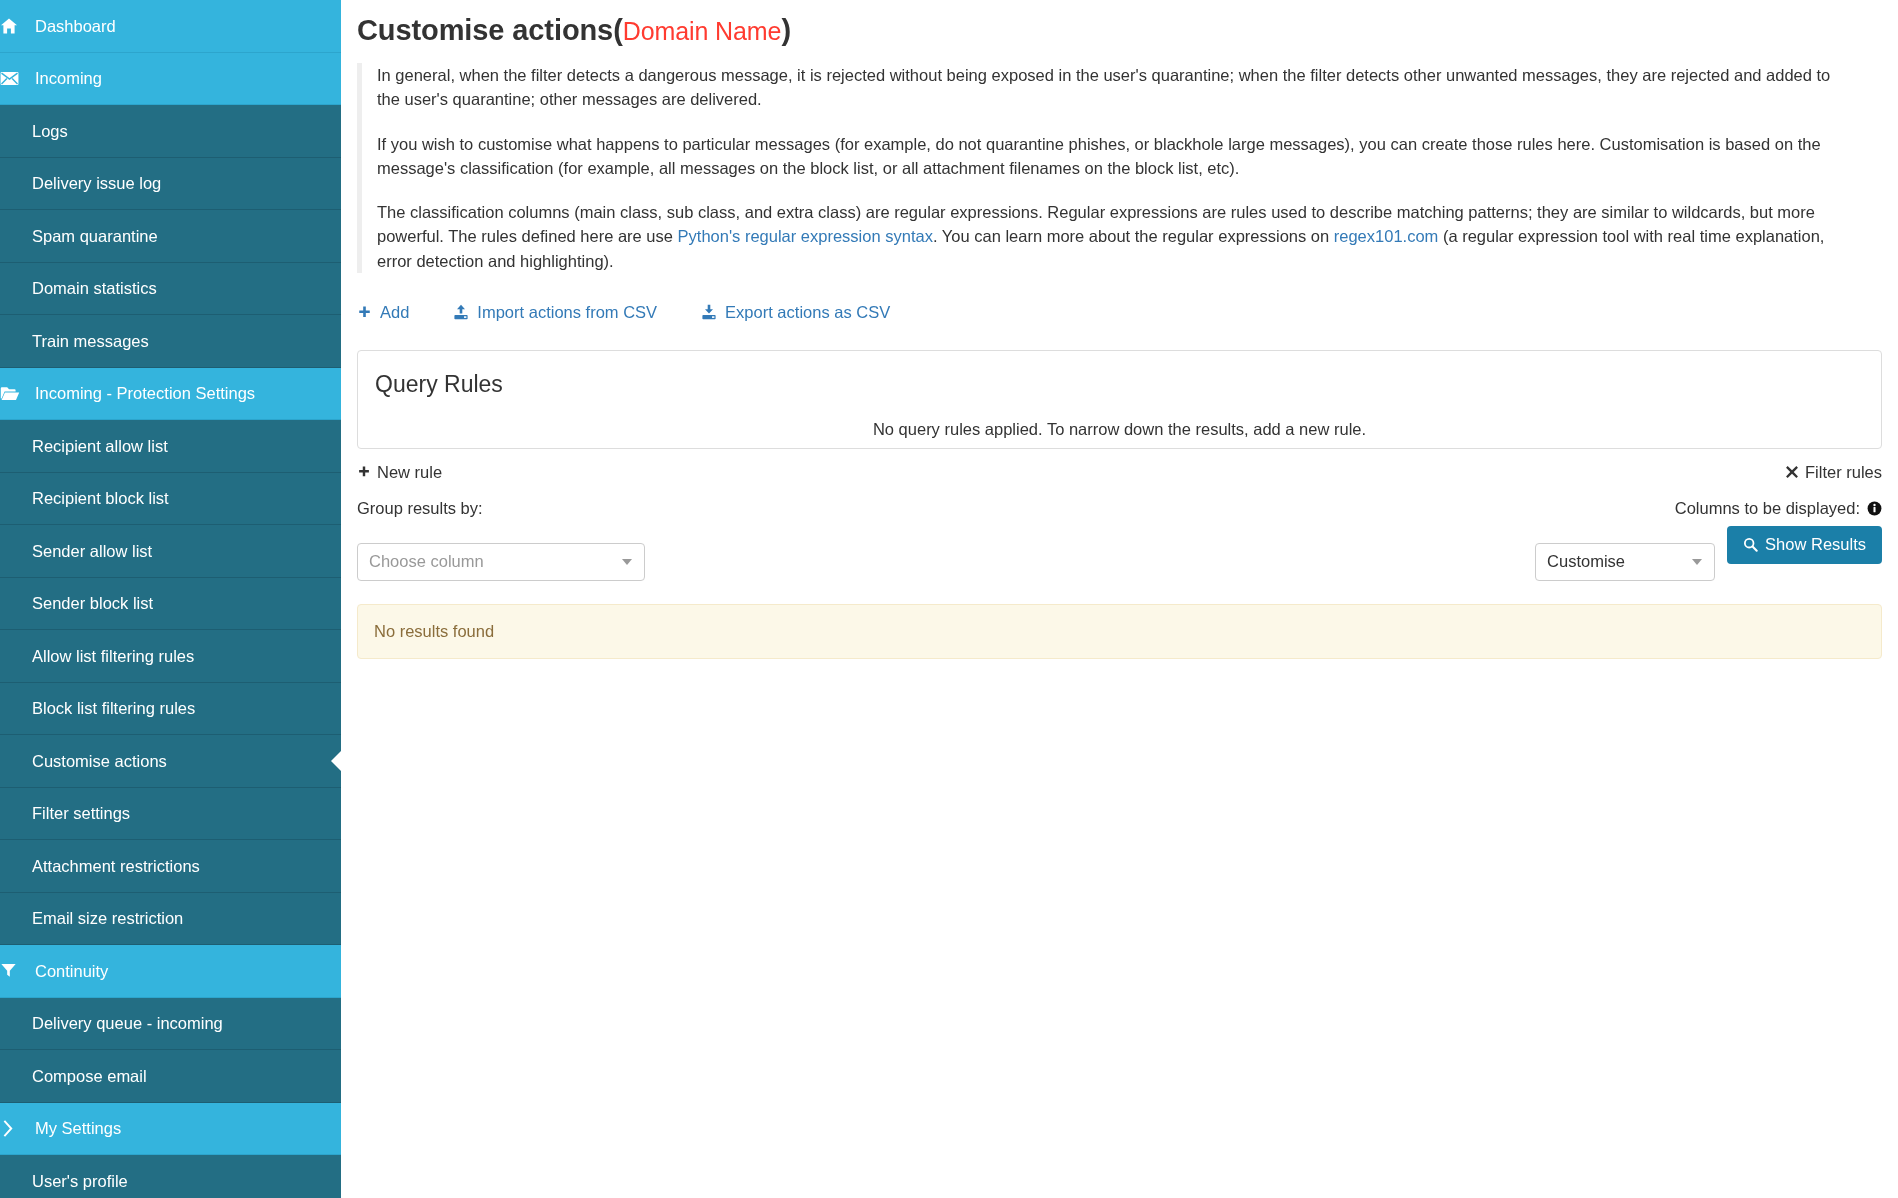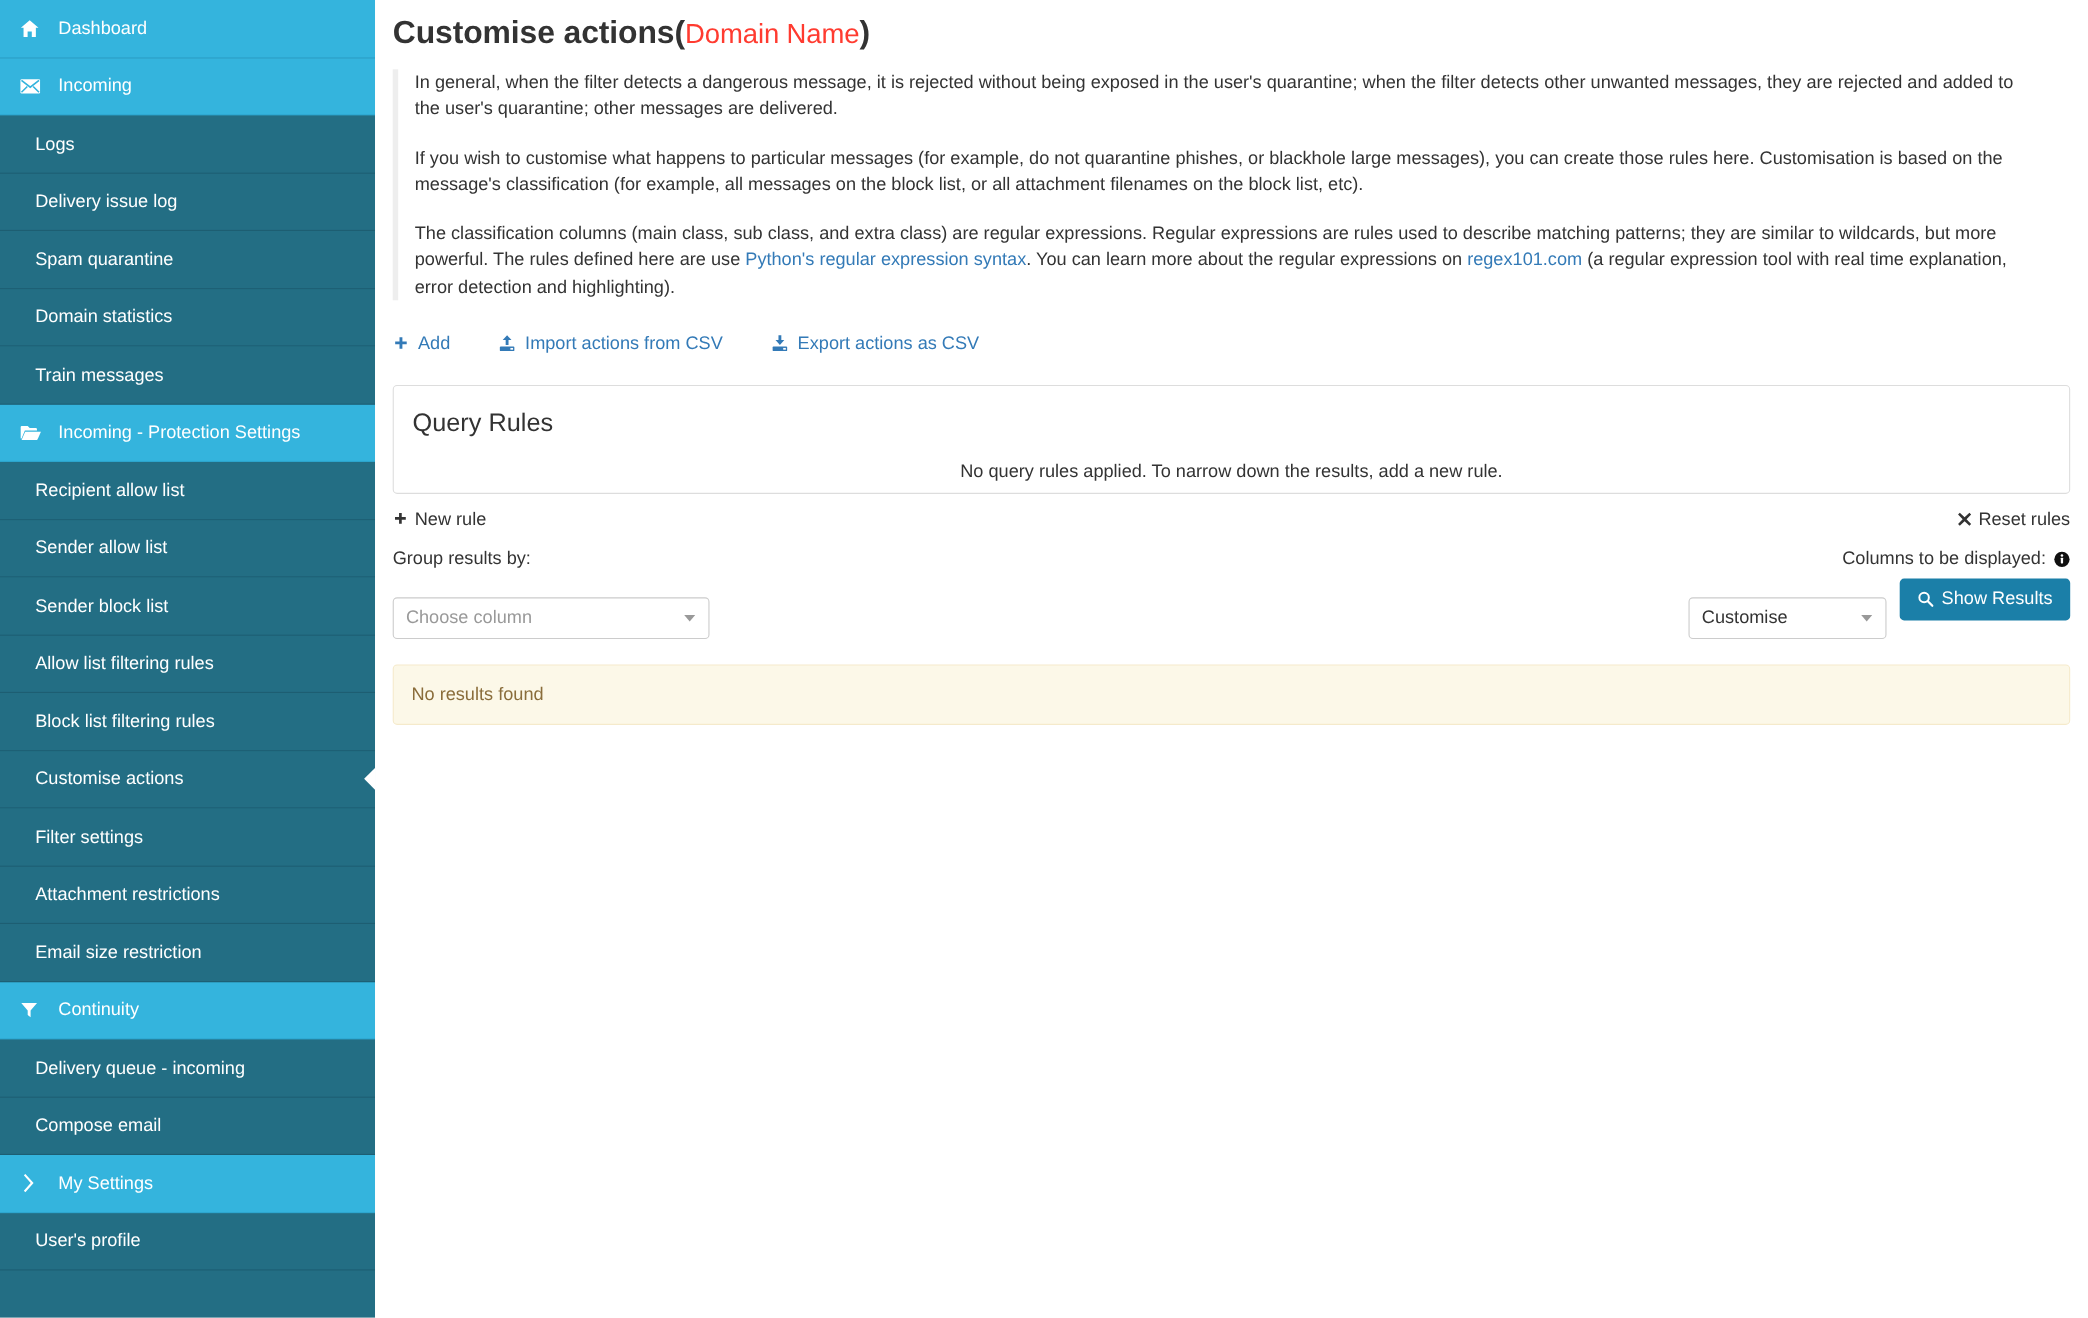--- a/index.html
+++ b/index.html
@@ -18,21 +18,20 @@
     flex: 0 0 341px;
     background: #236e84;
     height: 1198px;
     overflow: hidden;
     position: relative;
   }
   .nav-item {
     height: 52.5px;
     display: flex;
     align-items: center;
-    padding-left: 18px;
     color: #ffffff;
     font-size: 16.5px;
     border-bottom: 1px solid #1d5e72;
     position: relative;
     white-space: nowrap;
   }
   .nav-item.section {
     background: #34b4dd;
     border-bottom: 1px solid #2ca5cd;
   }
@@ -279,20 +278,23 @@
             <path d="M0.8 3.2 A1 1 0 0 1 1.8 2.2 H7.2 L9 4.2 H14.6 A1 1 0 0 1 15.6 5.2 V6.4 H4.6 L1.6 13.6 H0.8 Z" fill="#ffffff"></path>
             <path d="M4.9 7.4 H19.2 L16.2 14.4 A1 1 0 0 1 15.3 15 H1.6 Z" fill="#ffffff"></path>
           </svg>
         </span>
         <span class="nav-label">Incoming - Protection Settings</span>
       </div>
       <div class="nav-item child">
         <span class="nav-label">Recipient allow list</span>
       </div>
       <div class="nav-item child">
+        <span class="nav-label">Recipient block list</span>
+      </div>
+      <div class="nav-item child">
         <span class="nav-label">Sender allow list</span>
       </div>
       <div class="nav-item child">
         <span class="nav-label">Sender block list</span>
       </div>
       <div class="nav-item child">
         <span class="nav-label">Allow list filtering rules</span>
       </div>
       <div class="nav-item child">
         <span class="nav-label">Block list filtering rules</span>
@@ -393,21 +395,21 @@
             </svg>
         </span>
         <span>New rule</span>
       </span>
       <span class="rule-btn">
         <span>
           <svg width="14" height="14" viewBox="0 0 16 16">
             <path d="M3 1.2 L8 6 L13 1.2 L14.8 3 L10 8 L14.8 13 L13 14.8 L8 10 L3 14.8 L1.2 13 L6 8 L1.2 3 Z" fill="#333333"></path>
           </svg>
         </span>
-        <span>Reset rules</span>
+        <span>Filter rules</span>
       </span>
     </div>
 
     <div class="controls">
       <div class="ctrl-left">
         <div class="ctrl-label">Group results by:</div>
         <div class="select-box">
           <span>Choose column</span>
           <span class="select-caret"></span>
         </div>

